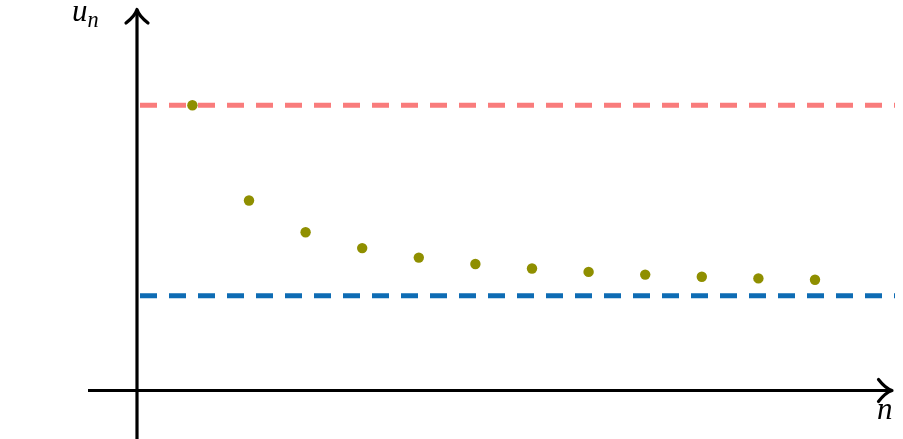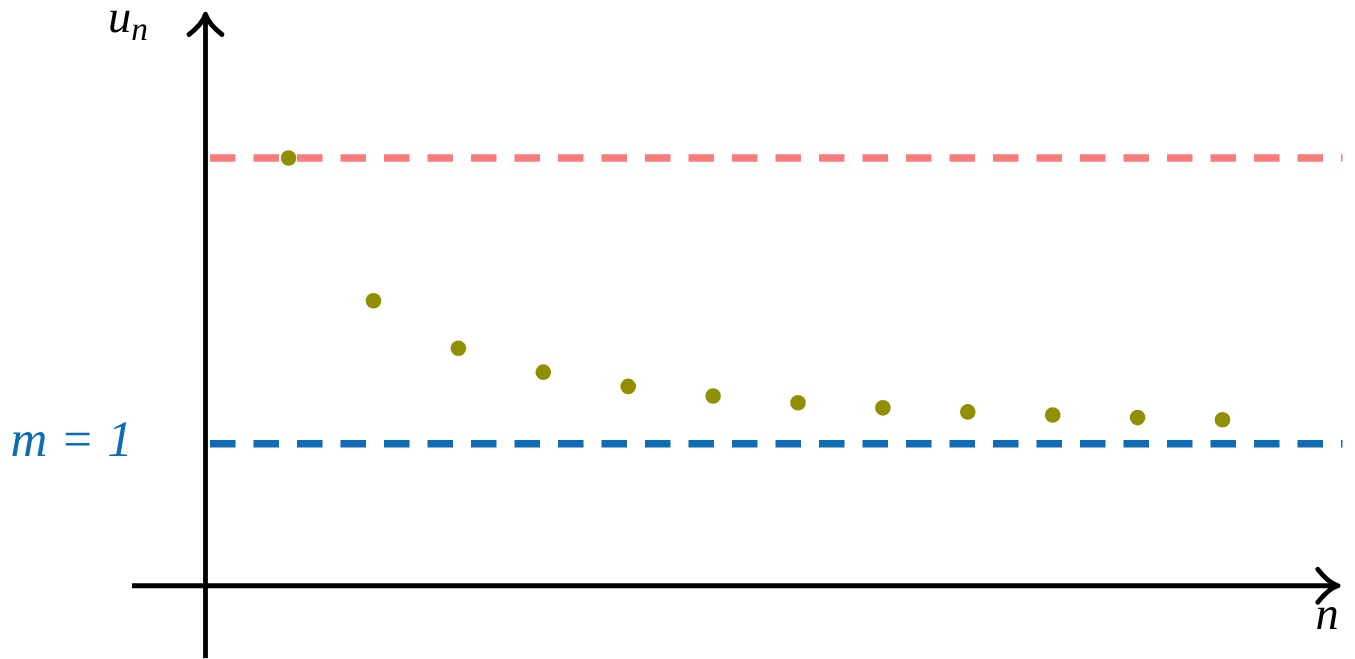--- a/index.html
+++ b/index.html
@@ -82,17 +82,16 @@
         <circle cx="645.2" cy="274.6" r="5.2" fill="#8f8f00"></circle>
         <circle cx="701.8" cy="276.7" r="5.2" fill="#8f8f00"></circle>
         <circle cx="758.4" cy="278.4" r="5.2" fill="#8f8f00"></circle>
         <circle cx="815.0" cy="279.8" r="5.2" fill="#8f8f00"></circle>
       </g>
   </svg>
 
   <div class="axis-label ylab"><span>u</span><sub>n</sub></div>
 
 
-  <div class="bound-label lower-label" id="lower-label" style="color: rgb(14, 108, 180);">m = 1</div>
 
   <div class="axis-label xlab">n</div>
 
 </div>
 
 </body></html>

